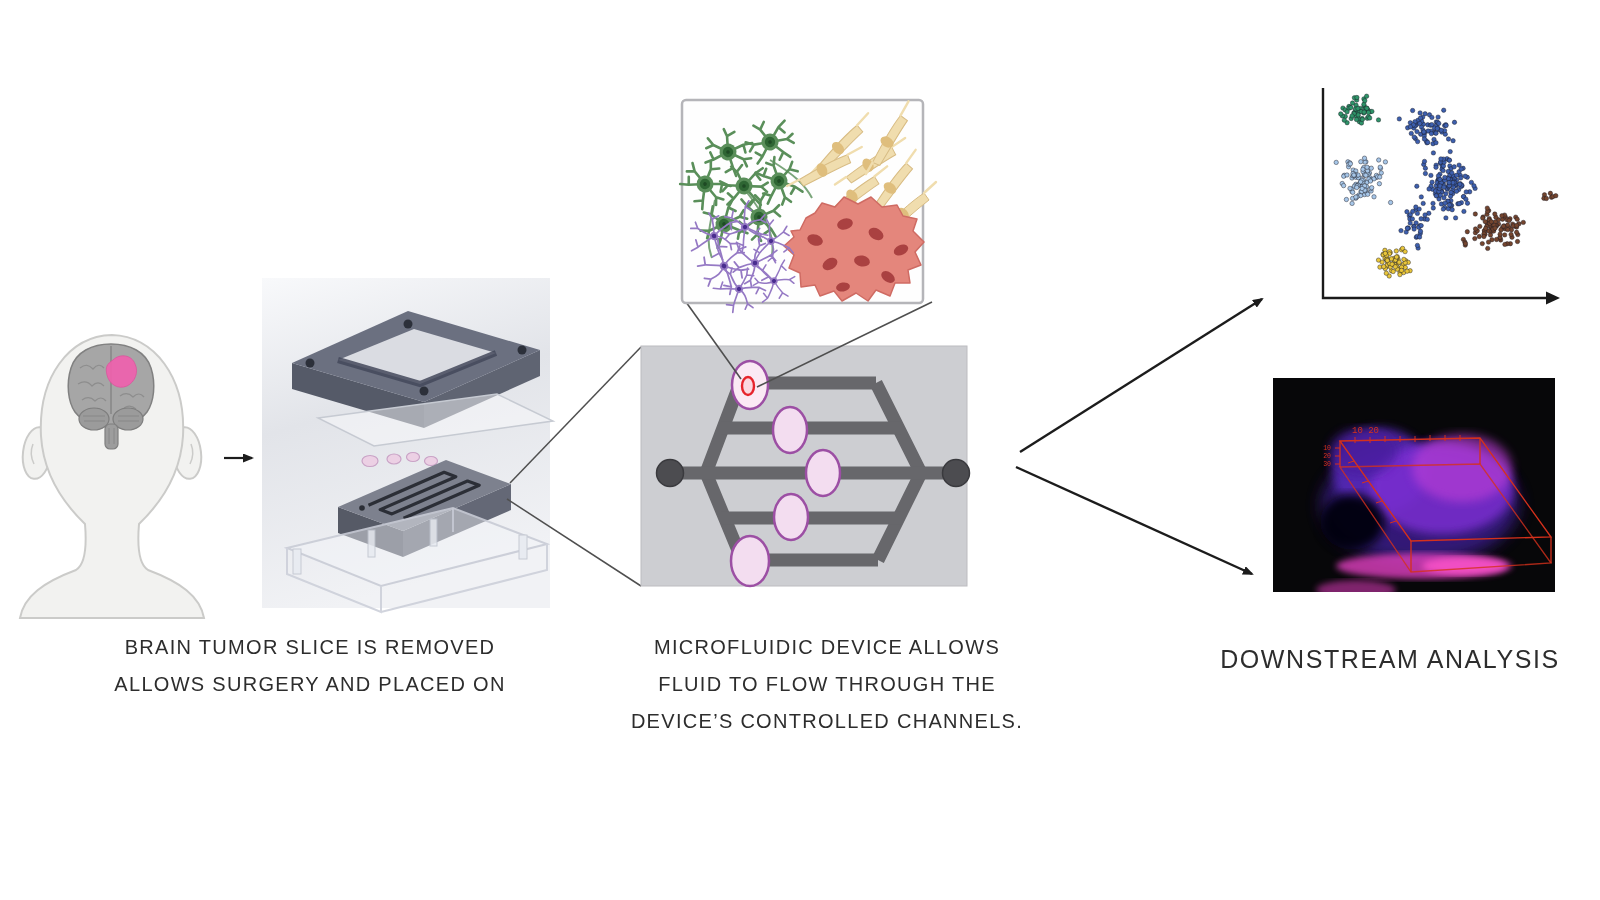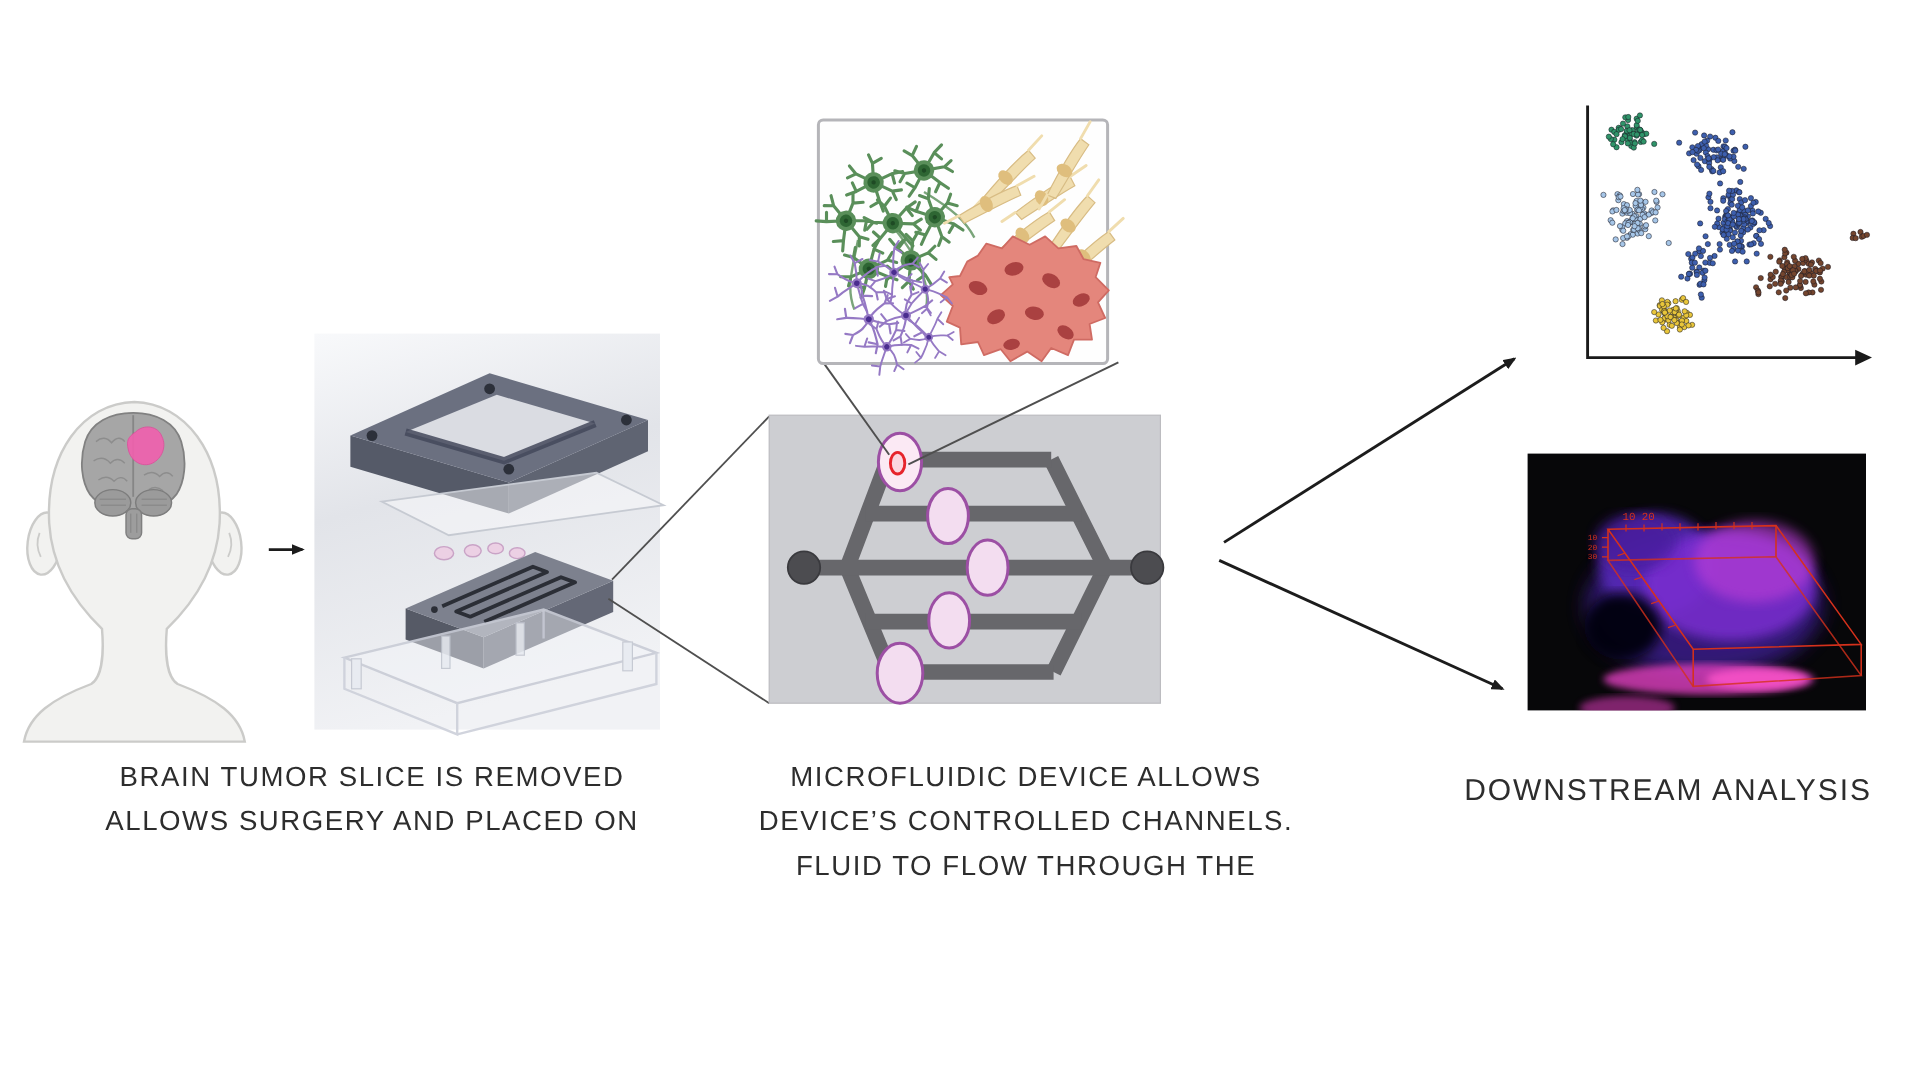--- a/index.html
+++ b/index.html
@@ -1,20 +1,20 @@
 <!DOCTYPE html>
 <html style="--background: #ffffff; --caption-text: #2d2d2d; --arrow-black: #1c1c1c; --tumor-pink: #f160ae; --device-panel-gray: #cdced2; --device-channel-gray: #67676b; --device-port-gray: #4c4c50; --slice-fill-pink: #f3ddf0; --slice-stroke-purple: #9c4fa4; --highlight-red: #e6242c; --chip-metal-dark: #6b7080; --wireframe-red: #d5311c; --scatter-axis: #1a1a1a; --callout-line: #4f4f4f; --cell0-body: #5a8f5a; --cell0-nucleus: #2e6633; --cell1-body: #f0ddae; --cell1-nucleus: #dfbe7d; --cell2-body: #9579c4; --cell2-nucleus: #4a2d8f; --cell3-body: #e4867c; --cell3-nucleus: #a63c3c;"><head>
 <meta charset="utf-8">
 <style>
   html,body{margin:0;padding:0;background:#ffffff;}
   .canvas{position:relative;width:1600px;height:900px;background:var(--background,#fff);overflow:hidden;
           font-family:"Liberation Sans",sans-serif;}
   .figure-svg{position:absolute;left:0;top:0;}
   .caption{position:absolute;text-align:center;color:var(--caption-text,#2d2d2d);
-           font-size:23px;font-weight:300;letter-spacing:1.3px;line-height:37px;}
+           font-size:20px;font-weight:300;letter-spacing:1.3px;line-height:37px;}
   .caption .cap-line{display:block;}
   .caption.analysis{font-size:25px;letter-spacing:1.6px;}
 </style>
 </head>
 <body>
 
 <div class="canvas">
 
 <svg class="figure-svg" width="1600" height="900" viewBox="0 0 1600 900">
   <defs>
@@ -863,22 +863,22 @@
       <text x="1331" y="458">20</text>
       <text x="1331" y="466">30</text>
     </g>
   </g>
 </svg>
 
 <div class="caption" style="left:30px;top:629px;width:560px">
   <span class="cap-line">BRAIN TUMOR SLICE IS REMOVED</span>
   <span class="cap-line">ALLOWS SURGERY AND PLACED ON</span>
 </div>
-<div class="caption" style="left:575px;top:629px;width:560px">
+<div class="caption" style="left:547px;top:629px;width:560px">
   <span class="cap-line">MICROFLUIDIC DEVICE ALLOWS</span>
+  <span class="cap-line">FLUID TO FLOW THROUGH THE</span>
   <span class="cap-line">DEVICE’S CONTROLLED CHANNELS.</span>
-  <span class="cap-line">FLUID TO FLOW THROUGH THE</span>
 </div>
 <div class="caption analysis" style="left:1170px;top:641px;width:440px">
   <span class="cap-line">DOWNSTREAM ANALYSIS</span>
 </div>
 
 </div>
 
 </body></html>

